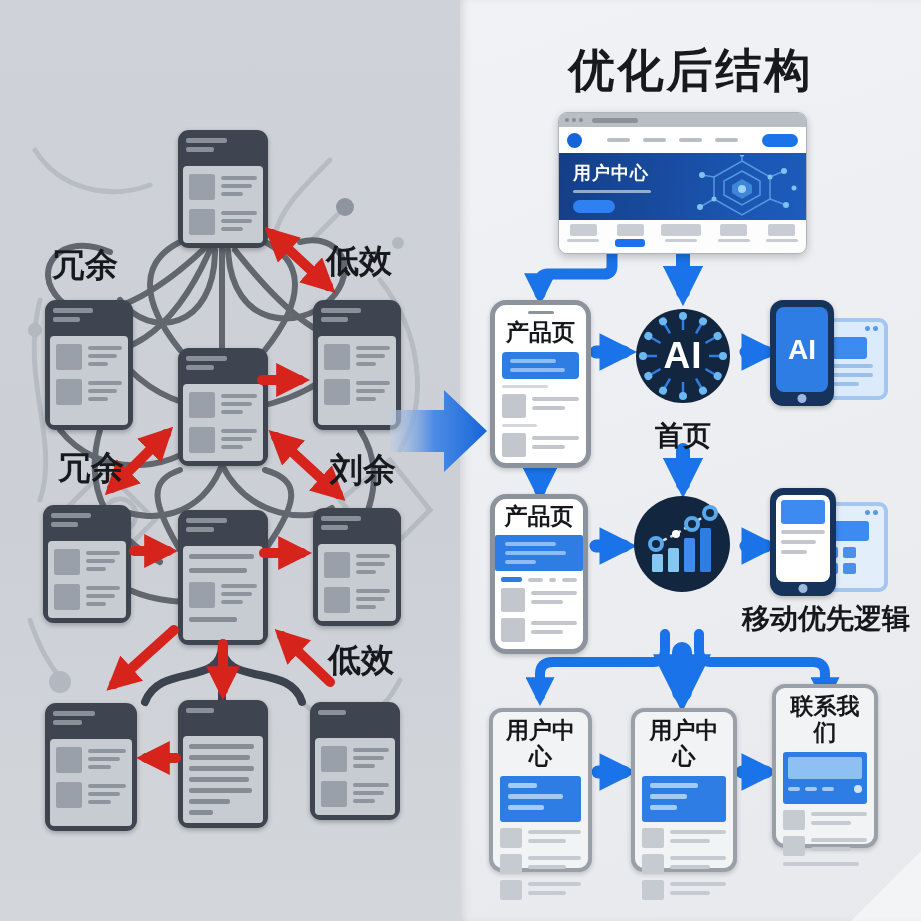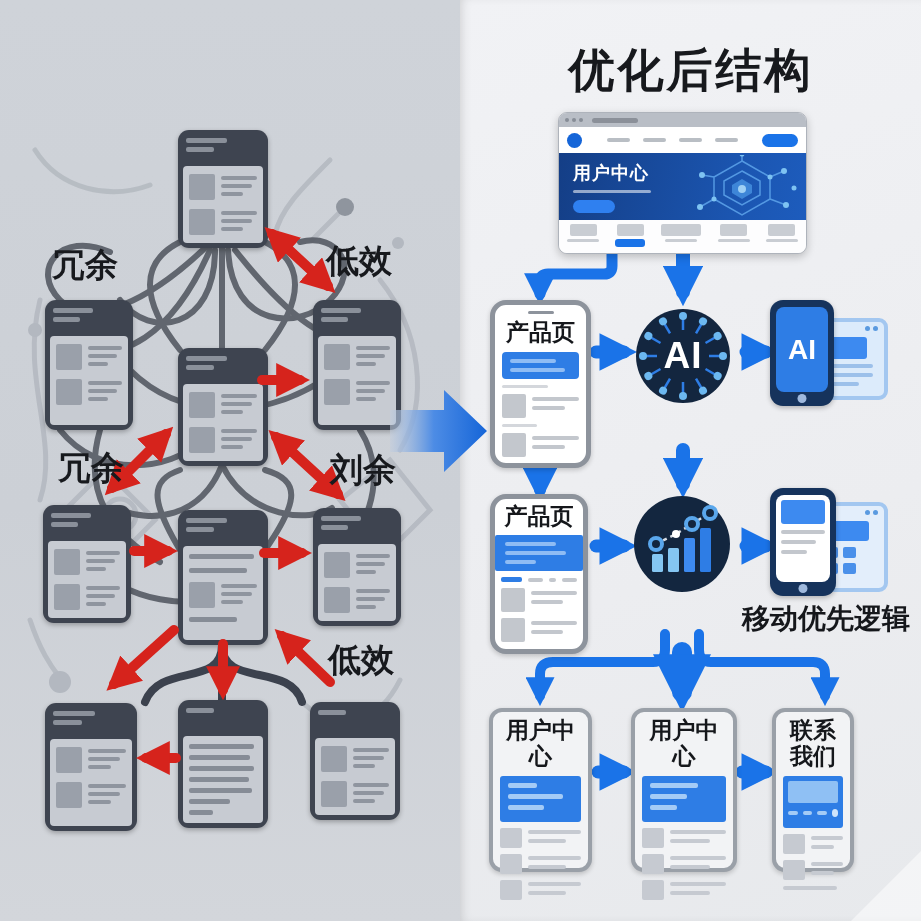--- a/index.html
+++ b/index.html
@@ -612,20 +612,21 @@
             </g>
           <g transform="rotate(330)">
               <line x1="0" y1="-26" x2="0" y2="-38"></line>
               <circle cx="0" cy="-40" r="4" stroke="none"></circle>
             </g>
         </g>
       </g>
     </svg>
     <div class="ai-text">AI</div>
   </div>
+  <div class="caption" style="left:628px;top:417px;width:110px">首页</div>
 
   <div class="combo" style="left:770px;top:300px;width:118px;height:112px">
     <div class="web-card" style="left:48px;top:18px;width:70px;height:82px">
       <div class="wdots">
           <i></i>
           <i></i>
         </div>
       <div class="wblock" style="width:40px;height:22px;margin-top:10px"></div>
       <div class="wline" style="width:46px"></div>
       <div class="wline" style="width:46px"></div>
@@ -766,21 +767,21 @@
       </div>
     <div class="pcrow">
         <span class="pcth"></span>
         <span class="pcls">
           <i></i>
           <i></i>
         </span>
       </div>
   </div>
 
-  <div class="pcard" style="left:772px;top:708px;width:82px;height:164px">
+  <div class="pcard" style="left:772px;top:684px;width:106px;height:164px">
     <div class="pl">联系我们</div>
     <div class="phero-form">
       <div class="fb"></div>
       <div class="frow">
           <i></i>
           <i></i>
           <i></i>
           <span class="fc"></span>
         </div>
     </div>

